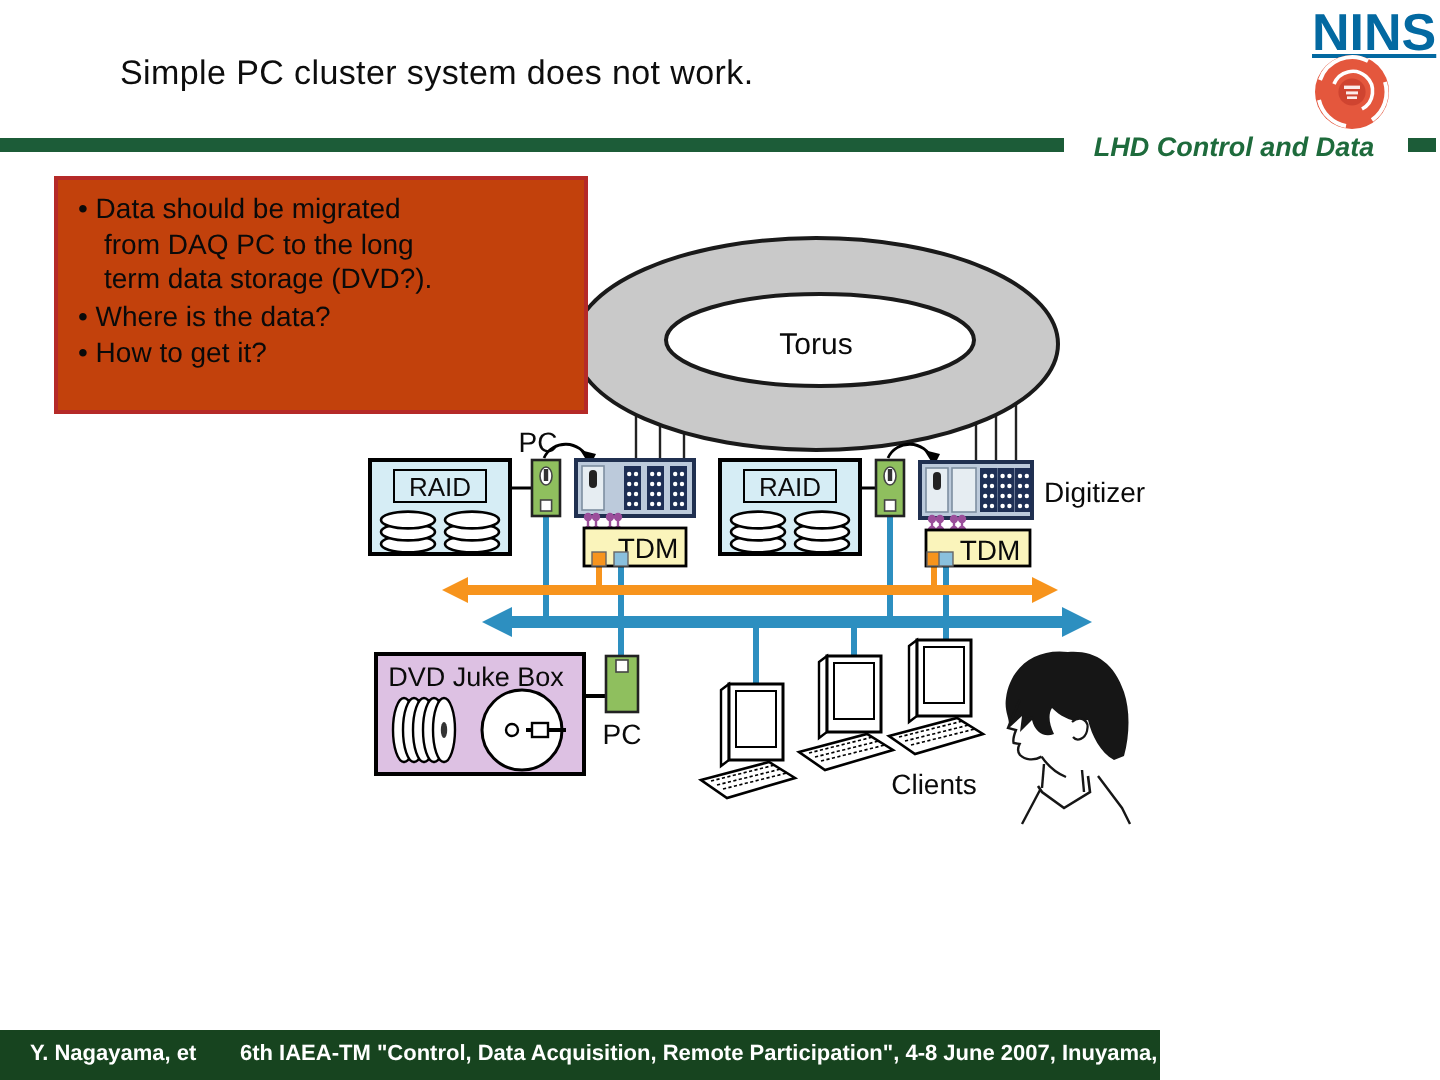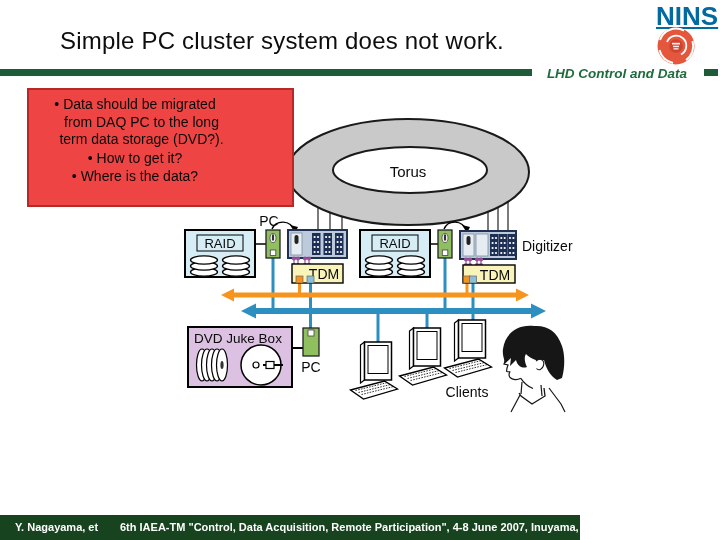--- a/index.html
+++ b/index.html
@@ -1,21 +1,21 @@
 <!DOCTYPE html>
 <html style="--header_green: #1c5c38; --subtitle_green: #1e6b3c; --footer_green: #17441f; --callout_border_red: #b52a28; --bus_orange: #f7941d; --bus_blue: #2d8fc0; --tdm_yellow: #faf4bb; --raid_blue: #d6edf5; --pc_green: #8fbf5e; --jukebox_purple: #ddc1e3; --torus_gray: #c9c9c9; --digitizer_body: #bccadb; --digitizer_module_navy: #1e2f55; --connector_purple: #9b4f9b; --logo_red: #e4573d;"><head>
 <meta charset="utf-8">
 <style>
   html,body{margin:0;padding:0;background:#888;}
   .slide{
     position:relative;width:720px;height:540px;background:#ffffff;overflow:hidden;
     font-family:"Liberation Sans",sans-serif;
   }
   .title{
-    position:absolute;left:60px;top:27px;font-size:24px;color:#0d0d0d;
+    position:absolute;left:60px;top:27px;font-size:17px;color:#0d0d0d;
     white-space:nowrap;letter-spacing:0.2px;
   }
   .nins{
     position:absolute;left:656px;top:1px;font-size:26px;font-weight:700;color:#0369a1;
     letter-spacing:0px;
     text-decoration:underline;
   }
   .rose{position:absolute;left:652px;top:22px;}
   .hbar{
     position:absolute;left:0;top:69px;width:532px;height:7px;
@@ -25,22 +25,22 @@
     position:absolute;left:704px;top:69px;width:14px;height:7px;
     background:var(--header_green,#1c5c38);
   }
   .subtitle{
     position:absolute;left:534px;top:66px;width:166px;height:16px;line-height:15px;
     text-align:center;font-size:13.5px;font-weight:700;font-style:italic;
     color:var(--subtitle_green,#1e6b3c);white-space:nowrap;
   }
   .callout{
     position:absolute;left:27px;top:88px;width:251px;height:107px;
-    border:2.5px solid var(--callout_border_red,#b52a28);background:#ef4444;
-    padding:4px 6px;box-sizing:content-box;z-index:2;text-align:center;
+    border:2.5px solid var(--callout_border_red,#b52a28);background:#c2410c;
+    padding:4px 6px;box-sizing:content-box;z-index:2;
   }
   .callout ul{margin:2px 0 0 4px;padding:0;list-style:none;width:192px;}
   .callout li{
     font-size:14px;line-height:17.5px;color:#0a0a0a;
     padding-left:13px;text-indent:-13px;margin-bottom:1px;
   }
   .callout li::before{content:"\2022  ";}
   .diagram{position:absolute;left:0;top:0;z-index:1;}
   .diagram text{font-family:"Liberation Sans",sans-serif;fill:#0a0a0a;}
   .footer{
@@ -71,22 +71,22 @@
     <rect x="-2.5" y="2.2" width="5" height="1.3" fill="#fff" opacity="0.9"></rect>
   </svg>
 
   <div class="hbar"></div>
   <div class="hbar-end"></div>
   <div class="subtitle">LHD Control and Data</div>
 
   <div class="callout">
     <ul>
       <li>Data should be migrated from DAQ PC to the long term data storage (DVD?).</li>
+      <li>Where is the data?</li>
       <li>How to get it?</li>
-      <li>Where is the data?</li>
     </ul>
   </div>
 
   <svg class="diagram" width="720" height="540" viewBox="0 0 720 540">
     <defs>
       <g id="disks">
         <ellipse cx="0" cy="12" rx="13.5" ry="4.2" fill="#fff" stroke="#000" stroke-width="1.3"></ellipse>
         <ellipse cx="0" cy="6" rx="13.5" ry="4.2" fill="#fff" stroke="#000" stroke-width="1.3"></ellipse>
         <ellipse cx="0" cy="0" rx="13.5" ry="4.2" fill="#fff" stroke="#000" stroke-width="1.3"></ellipse>
       </g>

